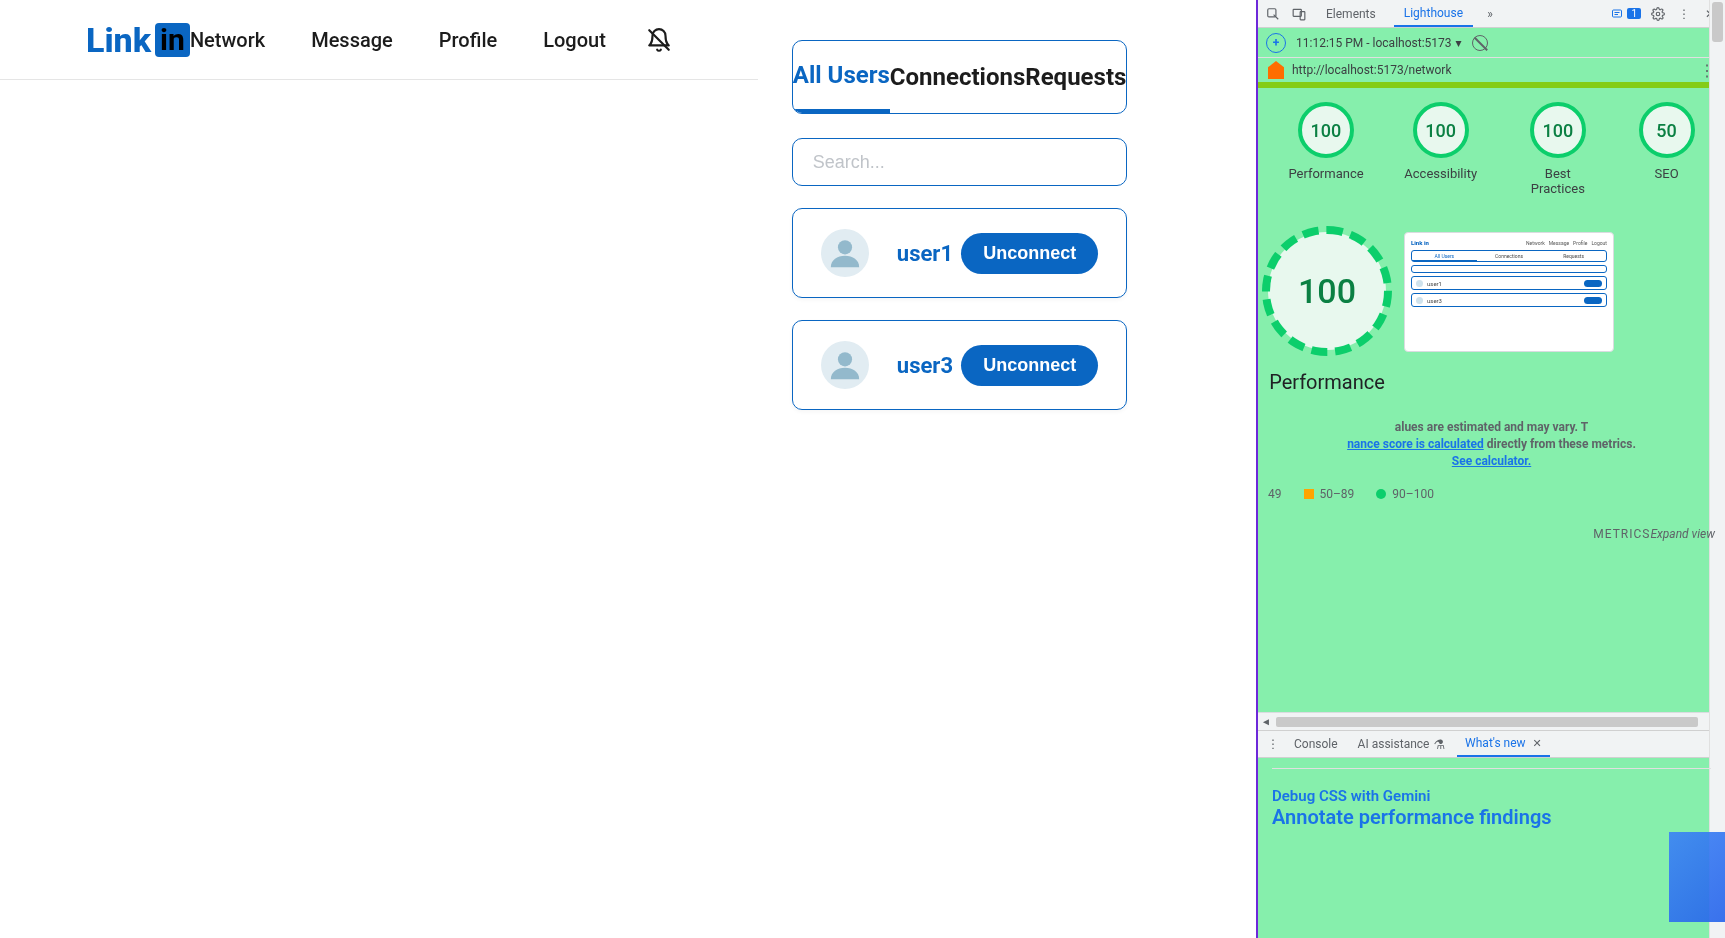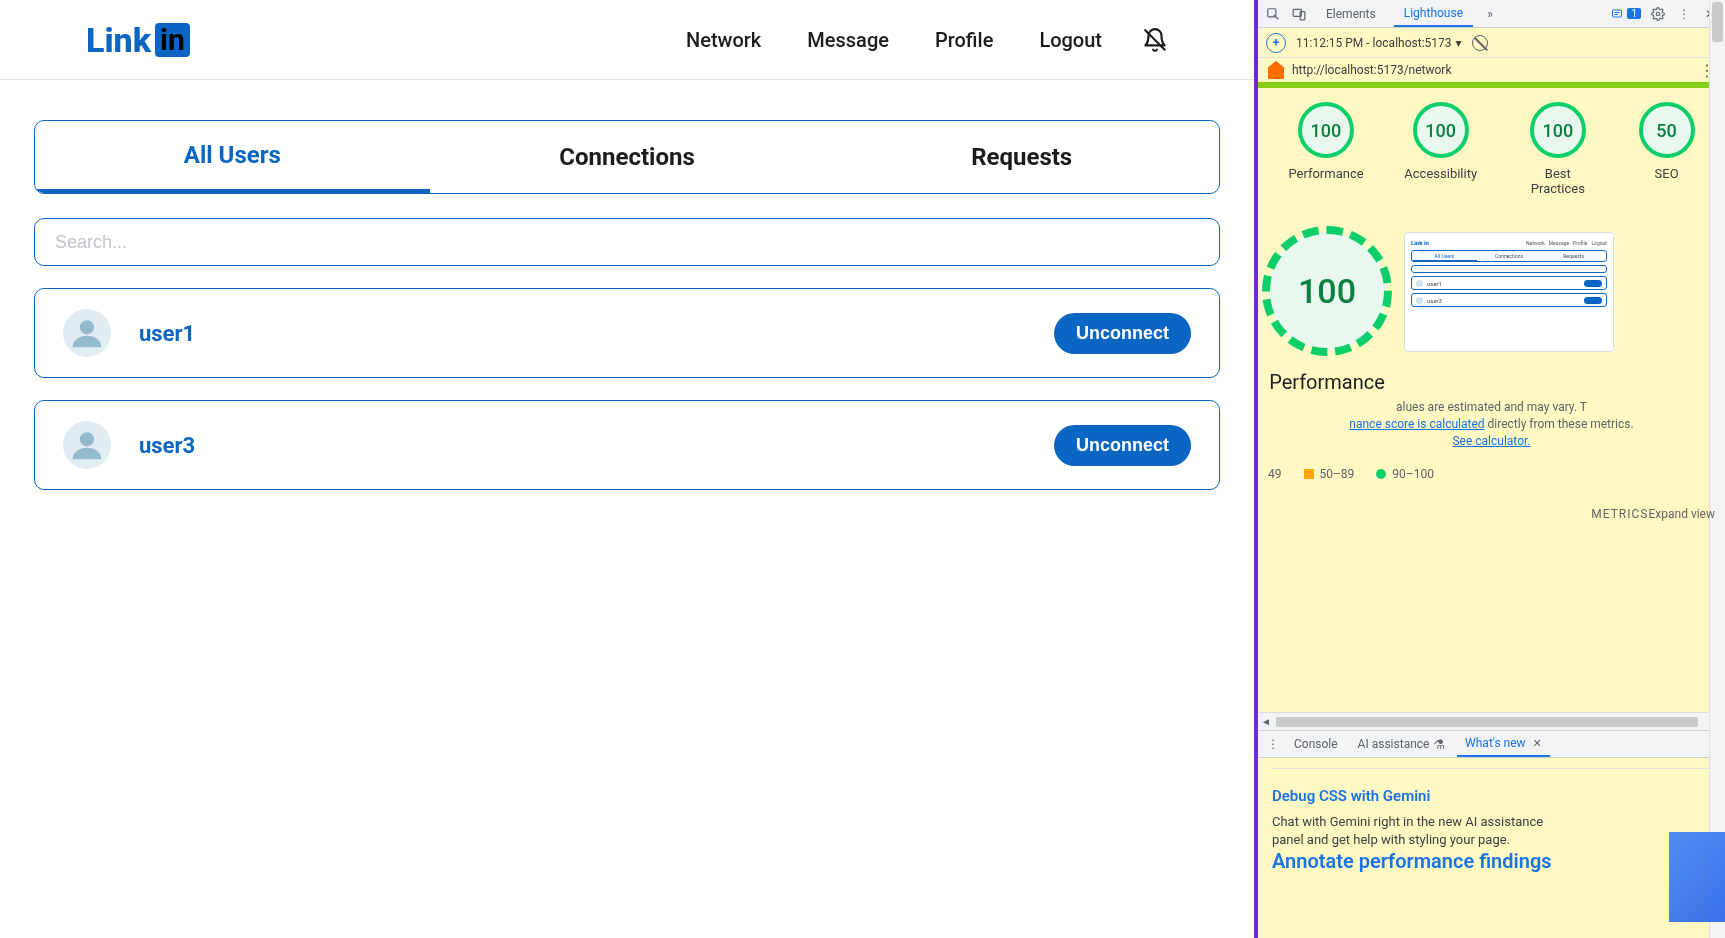--- a/index.html
+++ b/index.html
@@ -9,22 +9,21 @@
     width: 1725px;
     height: 938px;
     overflow: hidden;
     background: #fff;
     color: #1f1f1f;
   }
   
   .app {
     flex: 0 0 1258px;
     display: flex;
-    flex-direction: column;
-    border-right: 4px solid #6d28d9;
+    border-right: 2px solid #6d28d9;
   }
   .topbar {
     height: 80px;
     display: flex;
     align-items: center;
     padding: 0 86px 0 86px;
     border-bottom: 1px solid #e5e5e5;
   }
   .logo { display: flex; align-items: center; gap: 4px; font-weight: 800; font-size: 34px; color: #0a66c2; }
   .logo-box { background: #0a66c2; color: #000000; border-radius: 4px; padding: 0 5px; font-size: 30px; line-height: 34px; font-weight: 700; }
@@ -94,21 +93,21 @@
     cursor: pointer;
   }
 
   
   .devtools {
     flex: 1;
     display: flex;
     flex-direction: column;
     font-size: 12px;
     color: #4a4a4a;
-    background: #fef9c3;
+    background: #86efac;
     position: relative;
   }
   .dt-tabbar {
     height: 28px;
     border-bottom: 1px solid #d0d0d0;
     display: flex;
     align-items: center;
     gap: 8px;
     padding: 0 6px;
     background: #f1f3f4;
@@ -173,33 +172,33 @@
   .thumb-logo{color:#0a66c2; font-weight:800;}
   .thumb-nav{display:flex; gap:4px; font-size:5px; color:#555;}
   .thumb-tabs{border:0.5px solid #0a66c2; border-radius:3px; display:flex; height:12px; margin-bottom:3px;}
   .thumb-tab{flex:1; display:flex; align-items:center; justify-content:center; font-size:5px;}
   .thumb-tab.act{color:#0a66c2; border-bottom:1px solid #0a66c2;}
   .thumb-search{border:0.5px solid #0a66c2; border-radius:3px; height:8px; margin-bottom:3px;}
   .thumb-row{border:0.5px solid #0a66c2; border-radius:3px; height:14px; margin-bottom:3px; display:flex; align-items:center; padding:0 4px;}
   .thumb-av{width:7px;height:7px;border-radius:50%;background:#cfe2ec;}
   .thumb-btn{margin-left:auto; background:#0a66c2; border-radius:6px; width:18px; height:7px;}
 
-  .estimate-text { margin-top:5px; font-size:12px; color:#5f6368; text-align:center; line-height:1.4;}
+  .estimate-text { margin-top:25px; font-size:12px; color:#5f6368; text-align:center; line-height:1.4;font-weight:bold;}
   .estimate-text a{ color:#1a73e8; text-decoration:underline; cursor:pointer;}
 
   .legend { display:flex; align-items:center; gap:22px; margin-top:18px; font-size:12px; color:#5f6368;}
   .legend-item{display:flex; align-items:center; gap:6px;}
   .sq{width:10px;height:10px;}
   .sq.orange{background:#ffa400;}
   .dot{width:10px;height:10px;border-radius:50%;}
   .dot.green{background:#0cce6b;}
 
   .metrics-header{display:flex; justify-content:flex-end; margin-top:26px; font-size:12px;}
   .metrics-header .title{letter-spacing:1px; color:#5f6368;}
-  .metrics-header .expand{color:#5f6368; cursor:pointer;}
+  .metrics-header .expand{color:#5f6368; cursor:pointer;font-style:italic;}
   .metrics-grid{display:flex; gap:30px; margin-top:14px;}
   .metric{flex:1;}
   .metric-row{display:flex; align-items:center; gap:8px;}
   .metric-name{font-size:12px; color:#3c4043;}
   .metric-value{font-size:22px; color:#0b8043; font-weight:400; margin-top:4px; margin-left:18px;}
 
   .dt-hscroll{height:18px; border-top:1px solid #dadce0; background:#f1f3f4; display:flex; align-items:center;}
   .dt-hscroll .arrow{width:16px; text-align:center; color:#5f6368; font-size:10px;}
   .dt-hscroll .track{flex:1; height:12px; background:#f1f3f4; margin:0 2px; position:relative;}
   .dt-hscroll .thumbbar{position:absolute; top:1px; left:0; width:98%; height:10px; background:#c9c9c9; border-radius:2px;}
@@ -432,17 +431,16 @@
     <div class="drawer-tab active">
         <span>What's new</span>
         <span class="tab-x">✕</span>
       </div>
     <div class="drawer-close">✕</div>
   </div>
 
   <div class="drawer-body">
     <div style="border-top:1px solid #e0e0e0;"></div>
     <div class="wn-title">Debug CSS with Gemini</div>
-    <div class="wn-text">Chat with Gemini right in the new AI assistance panel and get help with styling your page.</div>
     <div class="wn-title2">Annotate performance findings</div>
     <div class="corner-deco"></div>
   </div>
 </div>
 
 </body></html>

